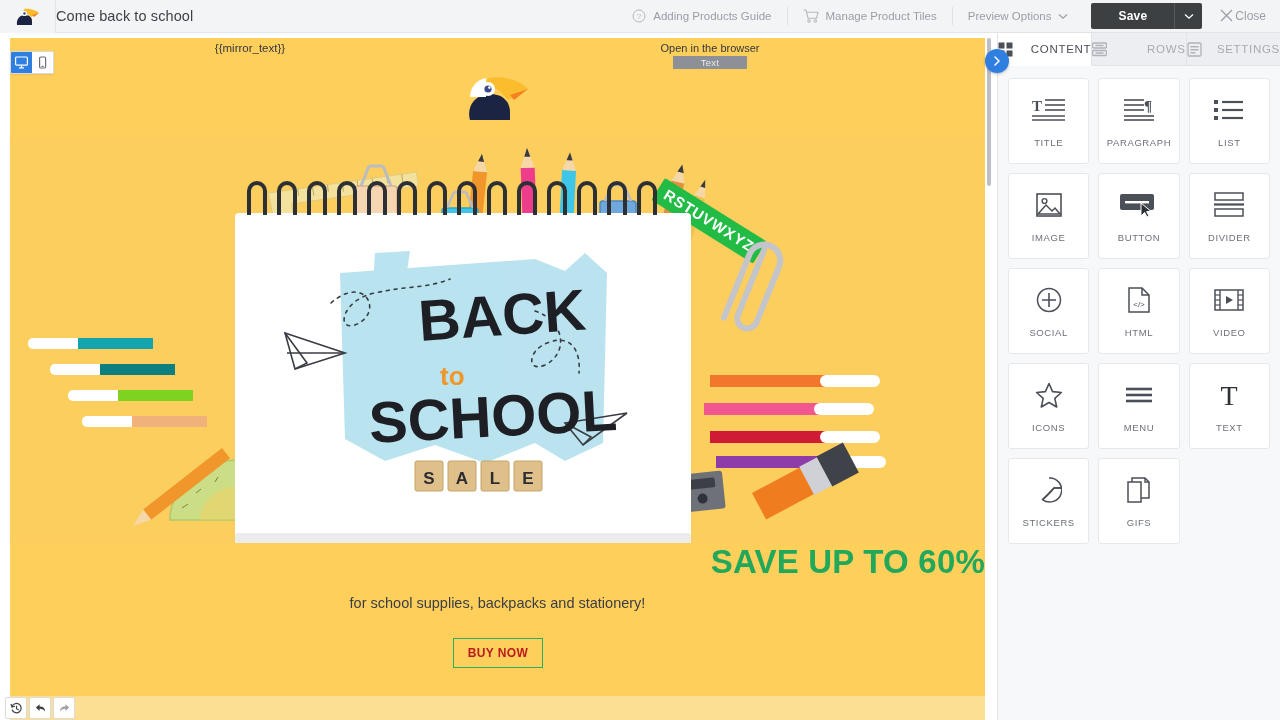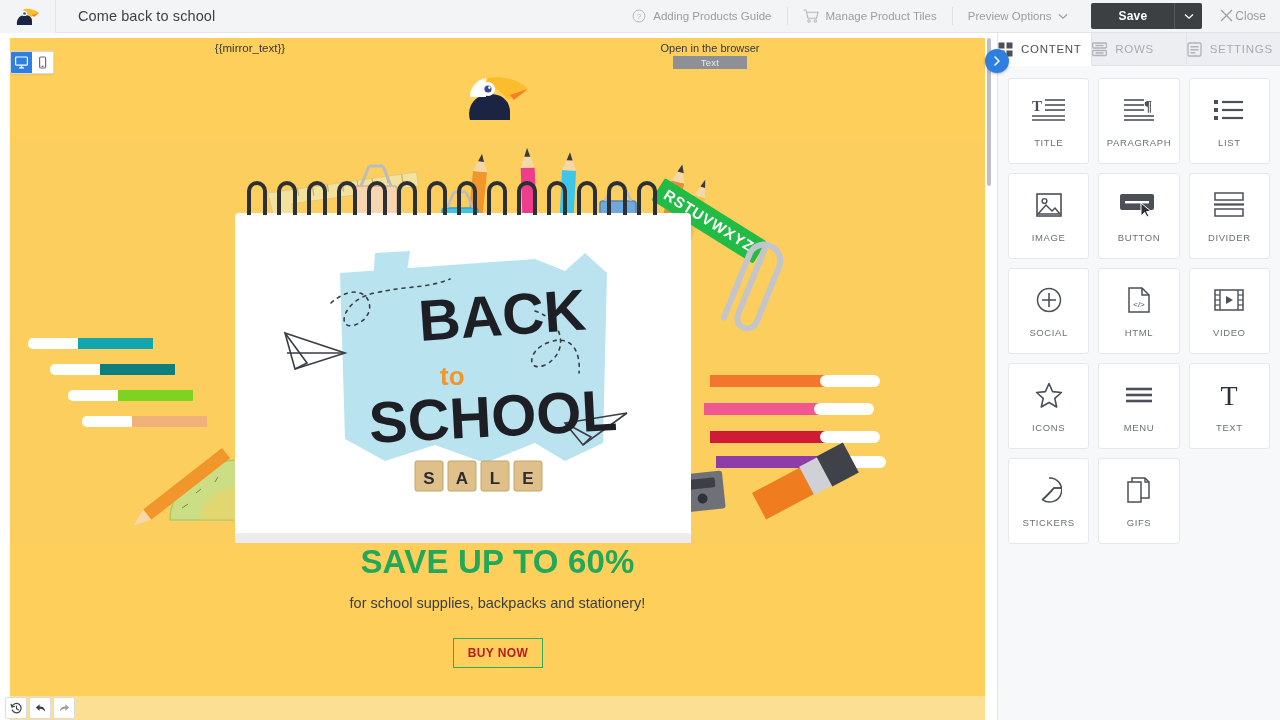--- a/index.html
+++ b/index.html
@@ -14,21 +14,21 @@
     position: absolute; top: 0; left: 0; width: 1280px; height: 33px;
     background: #f3f4f6; border-bottom: 1px solid #e2e4e8;
     display: flex; align-items: center;
   }
   .logo-cell {
     width: 56px; height: 33px; display: flex; align-items: center; justify-content: center;
     border-right: 1px solid #e2e4e8; background: #f3f4f6;
   }
   .toucan-mini { width: 26px; height: 20px; display:block; }
   .doc-title {
-    margin-left: 22px; font-size: 14.5px; color: #3b3f46; letter-spacing: .1px;
+    font-size: 14.5px; color: #3b3f46; letter-spacing: .1px;
   }
   .topbar-right {
     margin-left: auto; display: flex; align-items: center; height: 33px;
   }
   .tb-item {
     display: flex; align-items: center; gap: 7px;
     font-size: 11.5px; color: #9a9ea6; padding: 0 15px; height: 33px;
   }
   .tb-sep { width: 1px; height: 18px; background: #dfe1e5; }
   .tb-icon { display: flex; align-items: center; }
@@ -94,21 +94,21 @@
   .brand-name .dot-ai { color: #f58220; }
 
   
   .hero {
     position: absolute; top: 100px; left: 0; width: 975px; height: 405px;
     background: #FBCE5E; overflow: hidden;
   }
 
   
   .promo-head {
-    position: absolute; top: 505px; left: 0; width: 975px; text-align: center;
+    position: absolute; top: 505px; left: 0; width: 975px; text-align: right;
     font-size: 33px; font-weight: bold; color: #22A85A; letter-spacing: .2px;
   }
   .promo-sub {
     position: absolute; top: 557px; left: 0; width: 975px; text-align: center;
     font-size: 14.5px; color: #3a3d44;
   }
   .buy-btn {
     position: absolute; top: 600px; left: 443px; width: 90px; height: 30px;
     border: 1.5px solid #2cae62; display: flex; align-items: center; justify-content: center;
     font-size: 12px; font-weight: bold; color: #b91c1c; letter-spacing: .4px;
@@ -145,21 +145,21 @@
     box-shadow: 0 1px 3px rgba(0,0,0,.25);
   }
 
   
   .panel {
     position: absolute; top: 33px; left: 997px; width: 283px; height: 687px;
     background: #f7f8fa; border-left: 1px solid #e2e4e8;
   }
   .tabs { display: flex; height: 33px; }
   .tab {
-    flex: 1; display: flex; align-items: center; justify-content: flex-start; gap: 8px;
+    flex: 1; display: flex; align-items: center; justify-content: space-between; gap: 8px;
     font-size: 11.5px; letter-spacing: .7px; color: #a8abb2;
     background: #eceef1; border-bottom: 1px solid #e2e4e8;
     border-right: 1px solid #e2e4e8;
   }
   .tab.active { background: #fff; color: #4b4f57; border-bottom: 1px solid #fff; }
   .tab:last-child { border-right: none; }
 
   .blocks {
     padding: 12px 10px 0 10px;
     display: grid; grid-template-columns: repeat(3, 1fr); gap: 9px;

